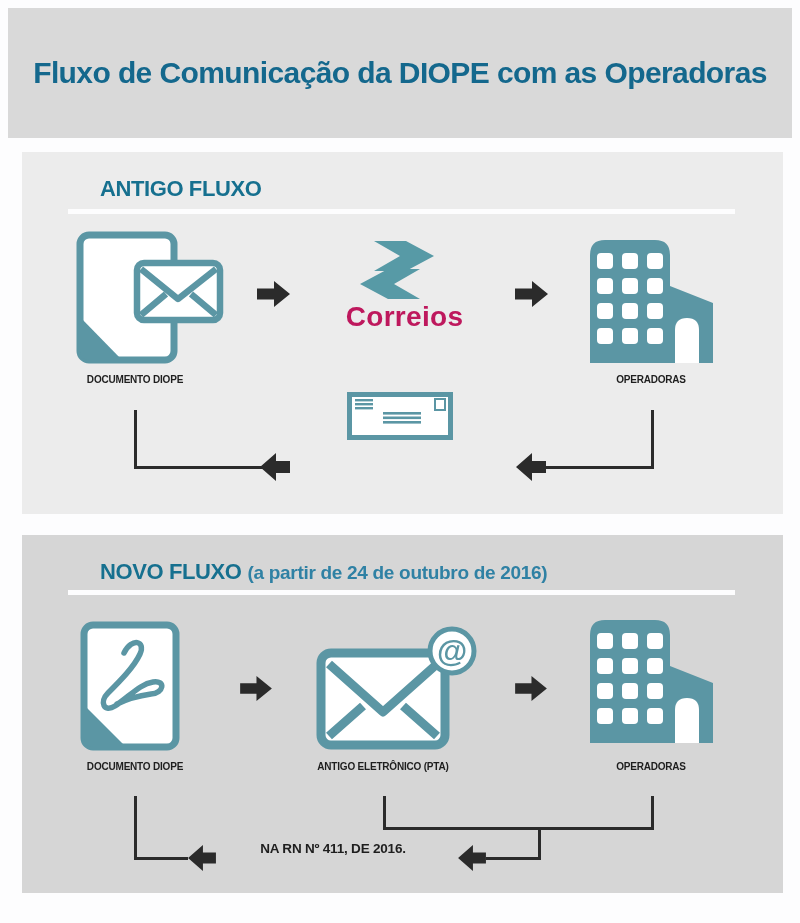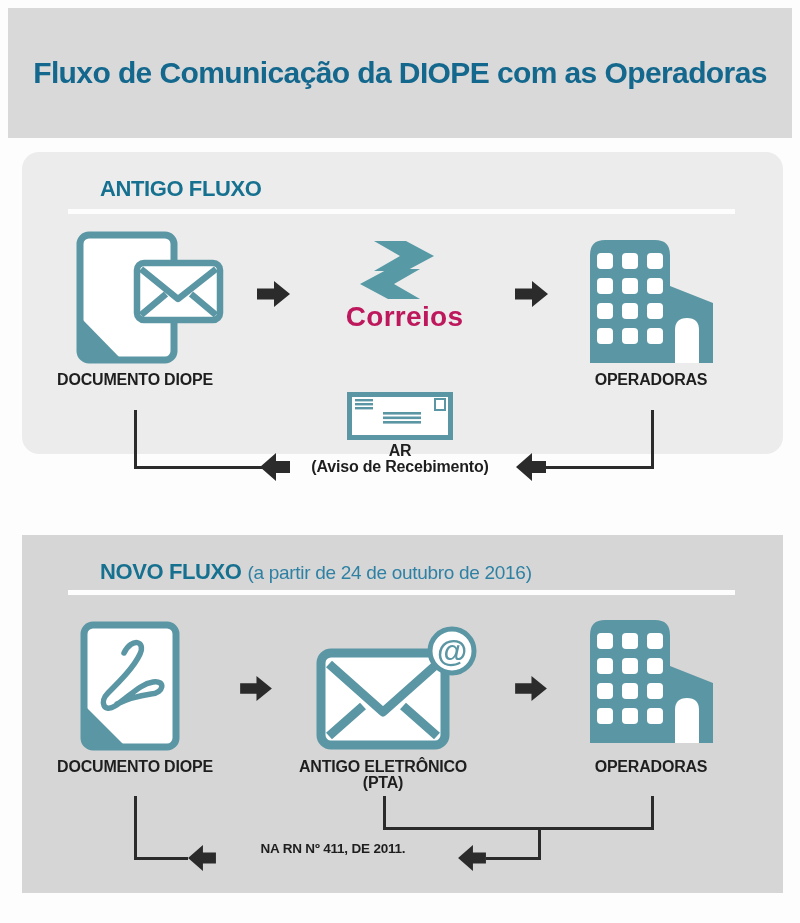--- a/index.html
+++ b/index.html
@@ -4,30 +4,30 @@
 <style>
   html,body { margin:0; padding:0; background:#ffffff; }
   body { font-family:"Liberation Sans", sans-serif; }
   .stage { position:relative; width:800px; height:923px; background:#FDFDFE; overflow:hidden; }
 
   .band { position:absolute; left:8px; top:8px; width:784px; height:130px;
           background:#D9D9D9; display:flex; align-items:center; justify-content:center; }
   .main-title { font-size:30px; font-weight:bold; color:#14688D; letter-spacing:-0.6px; }
 
   .panel { position:absolute; left:22px; width:761px; }
-  .panel.old { top:152px; height:302px; background:#ECECEC;border-radius:17px; }
+  .panel.old { top:152px; height:362px; background:#ECECEC; }
   .panel.new { top:535px; height:358px; background:#D6D6D6; }
 
   .sec-heading { position:absolute; left:78px; top:24px; font-size:22px; font-weight:bold;
                  color:#16708F; letter-spacing:-0.4px; white-space:nowrap; }
-  .sec-sub { font-size:19px; font-weight:normal; color:#2F81A4; letter-spacing:-0.3px; margin-left:6px; }
+  .sec-sub { font-size:19px; font-weight:bold; color:#2F81A4; letter-spacing:-0.3px; margin-left:6px; }
   .sec-underline { position:absolute; left:46px; width:667px; height:5px; background:#FDFDFE; }
 
   .abs { position:absolute; }
-  .node-label { position:absolute; font-size:16px; font-weight:bold; color:#1E1E1E;
+  .node-label { position:absolute; font-size:10px; font-weight:bold; color:#1E1E1E;
                 letter-spacing:-0.2px; text-align:center; line-height:15.5px; }
   .line { position:absolute; background:#2B2B2B; }
   svg { display:block; }
 </style>
 </head>
 <body>
 
 <div class="stage">
 
   <div class="band">
@@ -98,24 +98,20 @@
       <g fill="#5B96A4">
         <rect x="8" y="7" width="18" height="2.4"></rect>
           <rect x="8" y="11" width="18" height="2.4"></rect>
           <rect x="8" y="15" width="18" height="2.4"></rect>
         <rect x="36" y="20" width="38" height="2.6"></rect>
           <rect x="36" y="24.5" width="38" height="2.6"></rect>
           <rect x="36" y="29" width="38" height="2.6"></rect>
       </g>
       <rect x="88" y="7" width="10" height="11" fill="#ffffff" stroke="#5B96A4" stroke-width="2"></rect>
     </svg>
-    <div class="node-label" style="left:278px; top:291px; width:200px;">
-      <div>AR</div>
-      <div>(Aviso de Recebimento)</div>
-    </div>
   </div>
 
   <div class="panel new">
     <div class="sec-heading">
       <span>NOVO FLUXO</span><span class="sec-sub">(a partir de 24 de outubro de 2016)</span>
     </div>
     <div class="sec-underline" style="top:55px;"></div>
 
     <svg class="abs" style="left:58px; top:86px;" width="100" height="130" viewBox="0 0 100 130">
       <rect x="4" y="4" width="92" height="122" rx="9" fill="#ffffff" stroke="#5B96A4" stroke-width="7"></rect>
@@ -170,17 +166,17 @@
     <div class="line" style="left:361px; top:261px; width:3px; height:34px;"></div>
     <div class="line" style="left:629px; top:261px; width:3px; height:34px;"></div>
     <div class="line" style="left:361px; top:292px; width:271px; height:3px;"></div>
     <div class="line" style="left:516px; top:292px; width:3px; height:33px;"></div>
     <div class="line" style="left:464px; top:322px; width:55px; height:3px;"></div>
     <svg class="abs" style="left:436px; top:310px;" width="28" height="26" viewBox="0 0 30 28">
       <polygon points="0,14 16,0 16,8 30,8 30,20 16,20 16,28" fill="#2B2B2B"></polygon>
     </svg>
 
     <div class="node-label" style="left:208px; top:306px; width:206px; font-size:13.5px; line-height:16px;">
-      <div>NA RN Nº 411, DE 2011.</div>
+      <div>NA RN Nº 411, DE 2016.</div>
     </div>
   </div>
 
 </div>
 
 </body></html>

